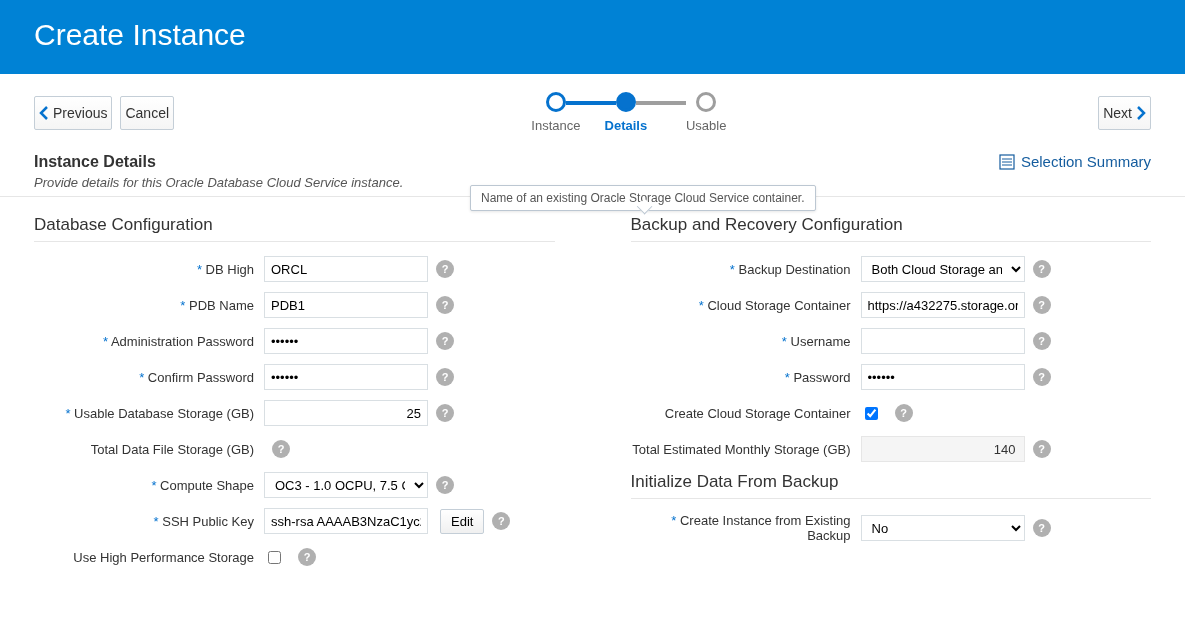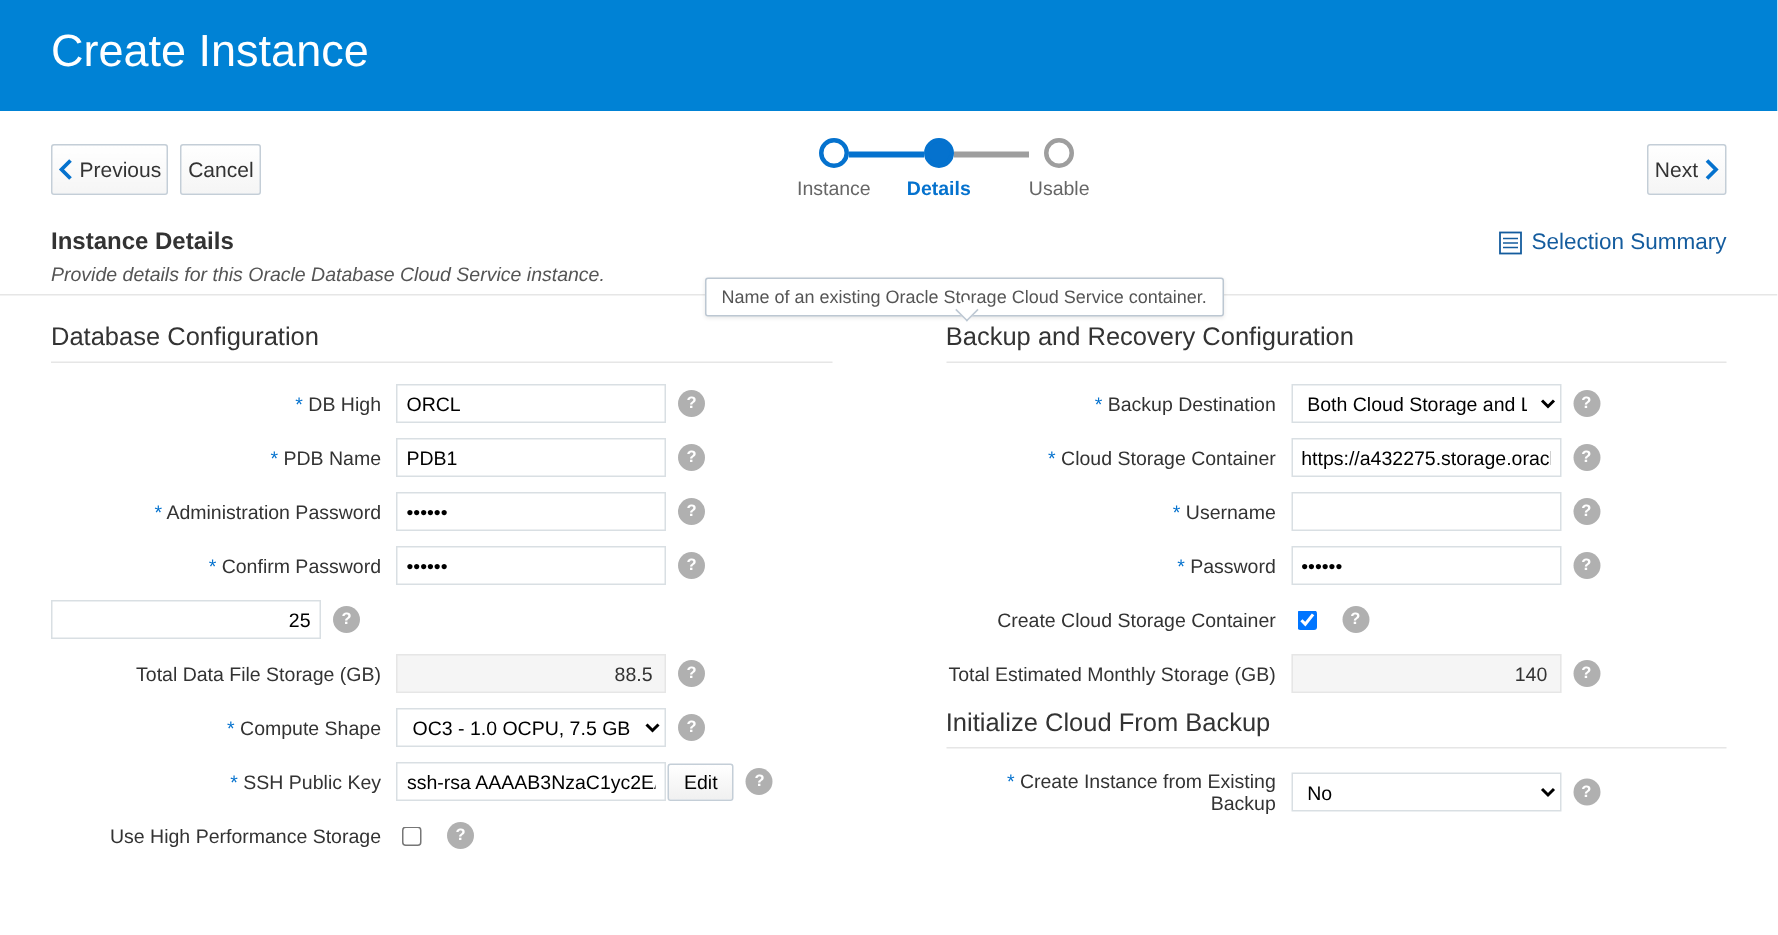--- a/index.html
+++ b/index.html
@@ -21,27 +21,27 @@
   .section-head-row { display: flex; justify-content: space-between; align-items: flex-start; padding: 10px 34px 6px 34px; border-bottom: 1px solid #e6e6e6; }
   .section-title { font-size: 16px; font-weight: bold; margin: 0 0 4px 0; }
   .section-sub { color: #555; font-size: 13px; margin: 0; font-style: italic; }
   .summary-link { color: #145c9e; font-size: 15px; display: flex; align-items: center; gap: 6px; cursor: pointer; }
   .columns { display: flex; padding: 8px 34px 20px 34px; gap: 76px; position: relative; }
   .col { flex: 1; min-width: 0; }
   .col h3 { font-size: 17px; font-weight: 400; color: #333; border-bottom: 1px solid #e6e6e6; padding-bottom: 6px; margin: 10px 0 14px 0; }
   .field-row { display: flex; align-items: center; margin-bottom: 10px; min-height: 26px; }
   .field-label { width: 230px; text-align: right; padding-right: 10px; font-size: 13px; color: #333; }
   .req::before { content: "* "; color: #0572ce; }
-  .field-input { width: 180px; }
+  .field-input { width: 164px; }
   .field-input input[type=text], .field-input input[type=password], .field-input select {
     width: 100%; height: 26px; border: 1px solid #d9dfe3; padding: 2px 6px; font-size: 13px; background: #fff;
   }
   .field-input .readonly { background: #f5f5f5; border: 1px solid #e6e6e6; text-align: right; padding: 4px 8px; height: 26px; line-height: 18px; }
   .help { width: 18px; height: 18px; border-radius: 50%; background: #b0b0b0; color: #fff; display: inline-flex; align-items: center; justify-content: center; font-size: 11px; font-weight: bold; margin-left: 8px; cursor: pointer; }
-  .edit-btn { border: 1px solid #c4ced7; background: linear-gradient(#fff, #f0f0f0); padding: 4px 10px; font-size: 13px; cursor: pointer; margin-left: 1px; border-radius: 2px; }
+  .edit-btn { border: 1px solid #c4ced7; background: linear-gradient(#fff, #f0f0f0); padding: 4px 10px; font-size: 13px; cursor: pointer; margin-left: 12px; border-radius: 2px; }
   .checkbox-cell { display: flex; align-items: center; gap: 6px; }
   .tooltip-bubble { position: absolute; background: #fff; border: 1px solid #bcc7d2; padding: 5px 10px; font-size: 12px; color: #555; border-radius: 2px; box-shadow: 0 1px 3px rgba(0,0,0,0.1); top: -12px; left: 470px; white-space: nowrap; z-index: 5;}
   .tooltip-bubble::after { content: ""; position: absolute; bottom: -6px; left: 50%; width: 10px; height: 10px; background: #fff; border-right: 1px solid #bcc7d2; border-bottom: 1px solid #bcc7d2; transform: rotate(45deg) translateX(-50%); }
   .summary-icon { width:16px; height:16px; display:inline-block; }
 </style>
 </head>
 <body>
 
 <div class="header">
   <h1>Create Instance</h1>
@@ -128,29 +128,27 @@
       <span class="help">?</span>
     </div>
 
     <div class="field-row">
       <div class="field-label req">Confirm Password</div>
       <div class="field-input"><input type="password" value="••••••" style=""></div>
       <span class="help">?</span>
     </div>
 
     <div class="field-row">
+      <div class="field-label req">Usable Database Storage (GB)</div>
       <div class="field-input"><input type="text" style="text-align: right;" value="25"></div>
       <span class="help">?</span>
     </div>
 
     <div class="field-row">
       <div class="field-label">Total Data File Storage (GB)</div>
-      <div class="field-input">
-          <div class="readonly">88.5</div>
-        </div>
       <span class="help">?</span>
     </div>
 
     <div class="field-row">
       <div class="field-label req">Compute Shape</div>
       <div class="field-input">
         <select>
           <option>OC3 - 1.0 OCPU, 7.5 GB RAM</option>
         </select>
       </div>
@@ -213,21 +211,21 @@
     </div>
 
     <div class="field-row">
       <div class="field-label">Total Estimated Monthly Storage (GB)</div>
       <div class="field-input">
           <div class="readonly">140</div>
         </div>
       <span class="help">?</span>
     </div>
 
-    <h3>Initialize Cloud From Backup</h3>
+    <h3>Initialize Data From Backup</h3>
 
     <div class="field-row">
       <div class="field-label req">Create Instance from Existing Backup</div>
       <div class="field-input">
         <select>
           <option>No</option>
         </select>
       </div>
       <span class="help">?</span>
     </div>

